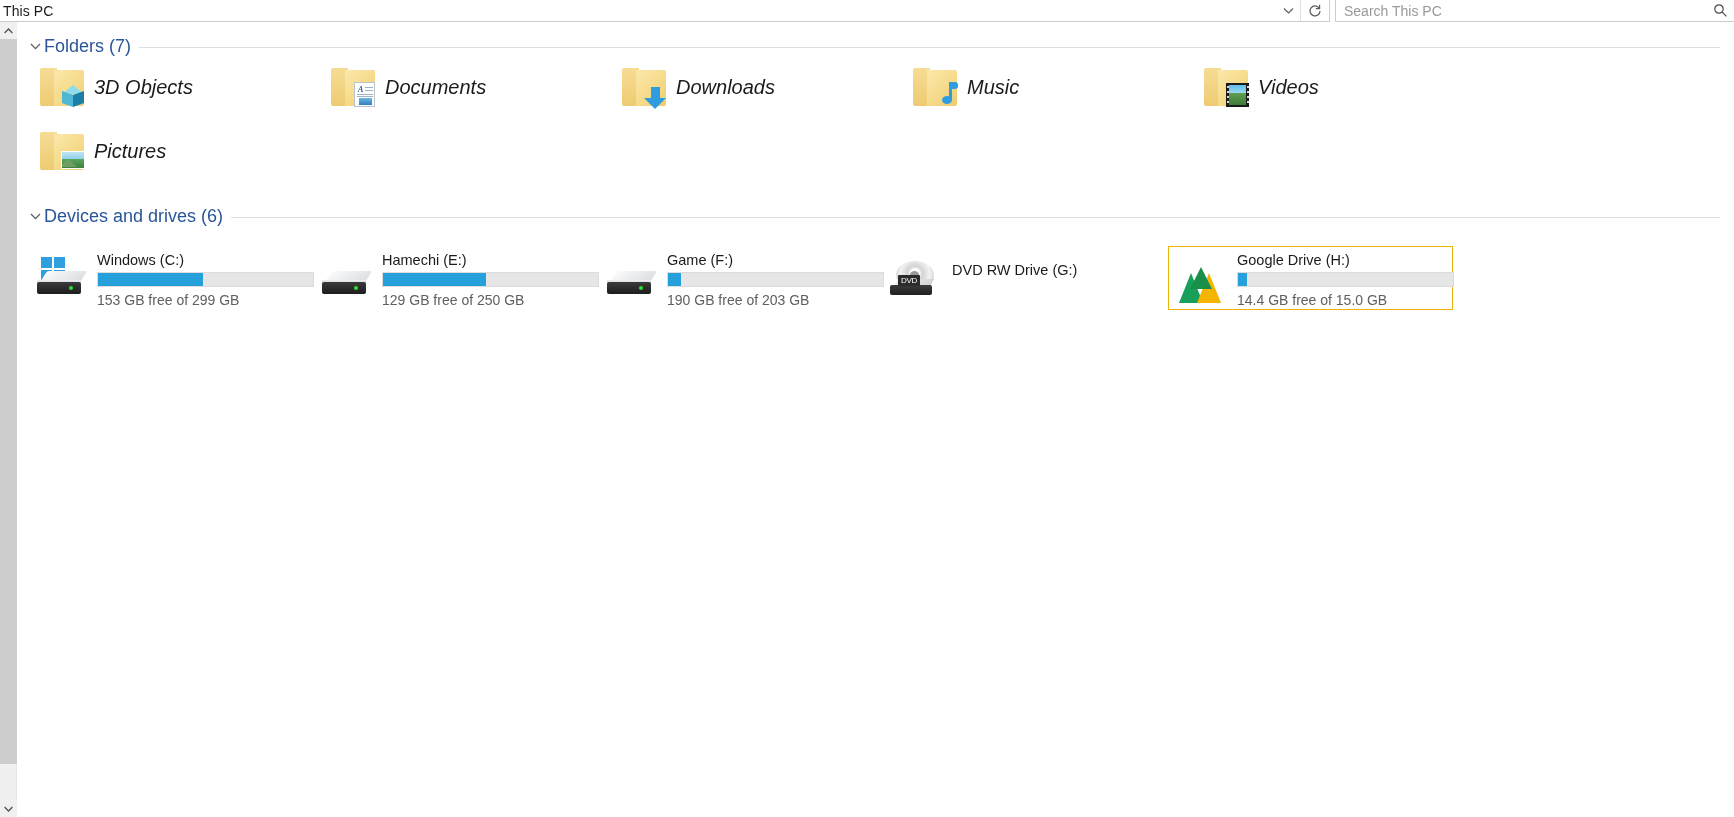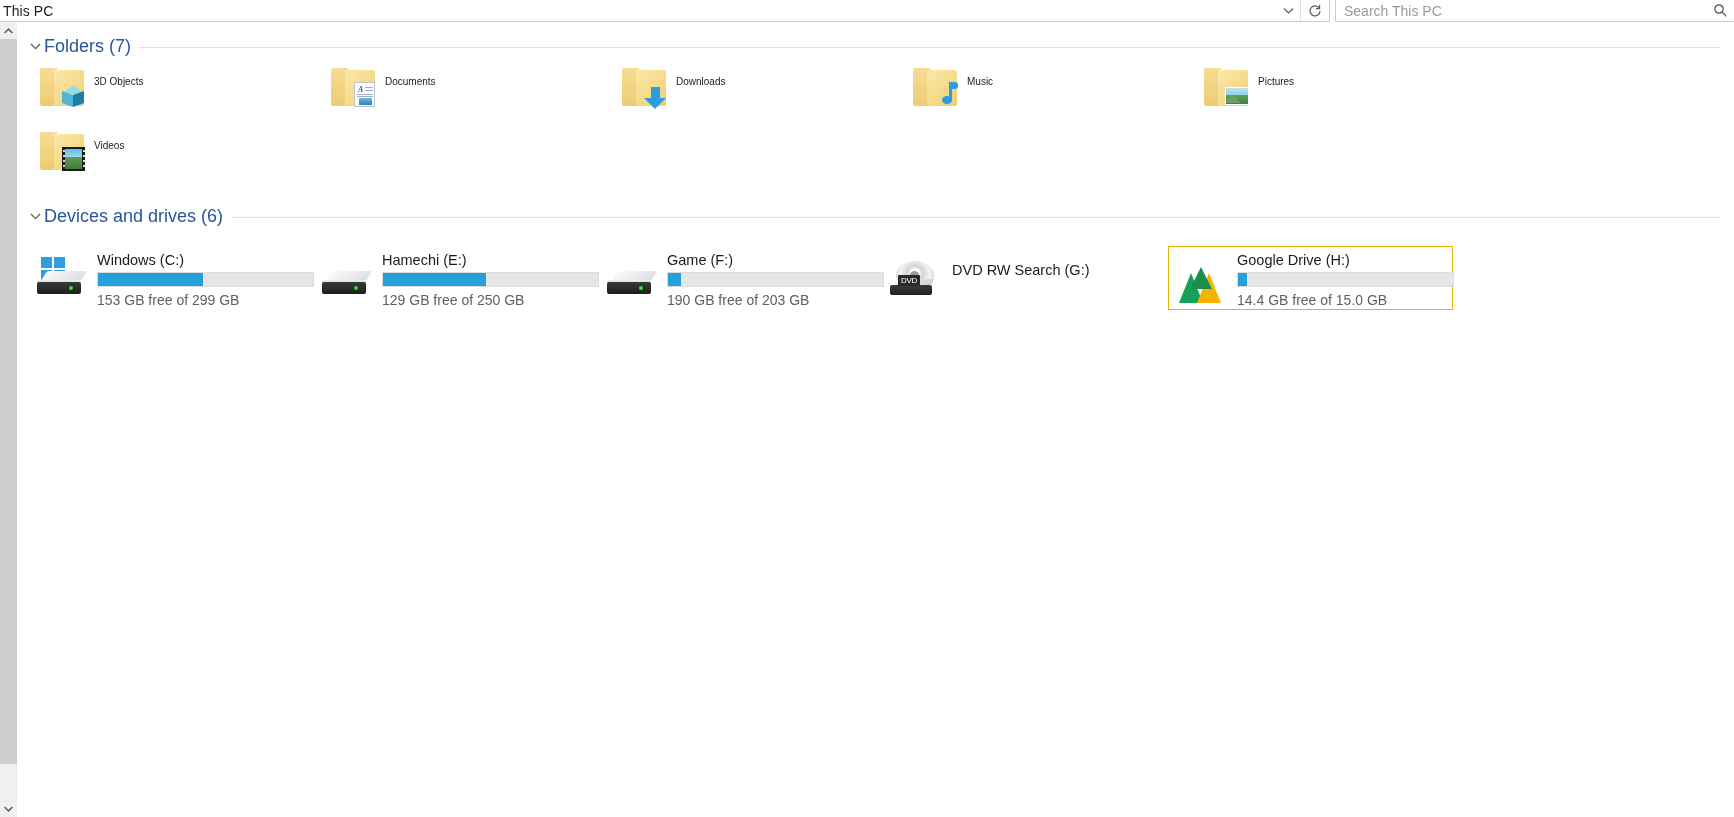--- a/index.html
+++ b/index.html
@@ -95,21 +95,21 @@
     display: flex; flex-wrap: wrap;
   }
   .folder-item {
     width: 291px; height: 64px;
     display: flex; align-items: flex-start; padding-top: 2px;
   }
   .folder-icon {
     width: 66px; height: 58px; position: relative; flex: none;
   }
   .folder-label {
-    font-size: 10px; color: #1b1b1b; padding-top: 12px; white-space: nowrap;
+    font-size: 20px; color: #1b1b1b; padding-top: 12px; white-space: nowrap; font-style: italic;
   }
 
   
   .drive-grid {
     position: relative; margin-top: 20px; margin-left: 10px;
     display: flex; flex-wrap: wrap;
   }
   .drive-item {
     width: 285px; height: 64px;
     display: flex; align-items: flex-start;
@@ -377,35 +377,20 @@
           <span class="fld-back"></span>
             <span class="fld-front"></span>
           <span class="fld-badge">
               <span class="note-stem"></span>
               <span class="note-flag"></span>
               <span class="note-head"></span>
             </span>
         </span>
       </span>
       <span class="folder-label">Music</span>
-    </div>
-
-    <div class="folder-item">
-      <span class="folder-icon">
-        <span class="fld">
-          <span class="fld-back"></span>
-            <span class="fld-front"></span>
-          <span class="fld-badge">
-              <span class="pic">
-                <span class="pic-hill"></span>
-              </span>
-            </span>
-        </span>
-      </span>
-      <span class="folder-label">Pictures</span>
     </div>
 
     <div class="folder-item">
       <span class="folder-icon">
         <span class="fld">
           <span class="fld-back"></span>
             <span class="fld-front"></span>
           <span class="fld-badge">
             <span class="film">
               <span class="film-in"></span>
@@ -417,20 +402,35 @@
               <span class="film-dot" style="left:20.5px;top:8px"></span>
               <span class="film-dot" style="left:20.5px;top:13px"></span>
               <span class="film-dot" style="left:20.5px;top:18px"></span>
             </span>
           </span>
         </span>
       </span>
       <span class="folder-label">Videos</span>
     </div>
 
+    <div class="folder-item">
+      <span class="folder-icon">
+        <span class="fld">
+          <span class="fld-back"></span>
+            <span class="fld-front"></span>
+          <span class="fld-badge">
+              <span class="pic">
+                <span class="pic-hill"></span>
+              </span>
+            </span>
+        </span>
+      </span>
+      <span class="folder-label">Pictures</span>
+    </div>
+
   </div>
 
   <div class="group-header" style="margin-top:16px;">
     <span class="group-chevron">
       <svg width="11" height="7" viewBox="0 0 11 7">
           <path d="M1 1 L5.5 5.6 L10 1" stroke="#5e5e5e" stroke-width="1.3" fill="none"></path>
         </svg>
     </span>
     <span class="group-title">Devices and drives (6)</span>
     <span class="group-rule"></span>
@@ -503,21 +503,21 @@
       <span class="drive-icon">
         <span class="dvd-disc"></span>
         <span class="dvd-hole"></span>
         <span class="dvd-tray">
           <span class="dvd-tray-top"></span>
             <span class="dvd-tray-body"></span>
         </span>
         <span class="dvd-label">DVD</span>
       </span>
       <span class="drive-info">
-        <span class="drive-name" style="display:block;margin-top:10px">DVD RW Search (G:)</span>
+        <span class="drive-name" style="display:block;margin-top:10px">DVD RW Drive (G:)</span>
       </span>
     </div>
 
     <div class="drive-item selected">
       <span class="drive-icon">
         <span class="gdrive">
           <span class="gd-g"></span>
             <span class="gd-y"></span>
             <span class="gd-b"></span>
         </span>

